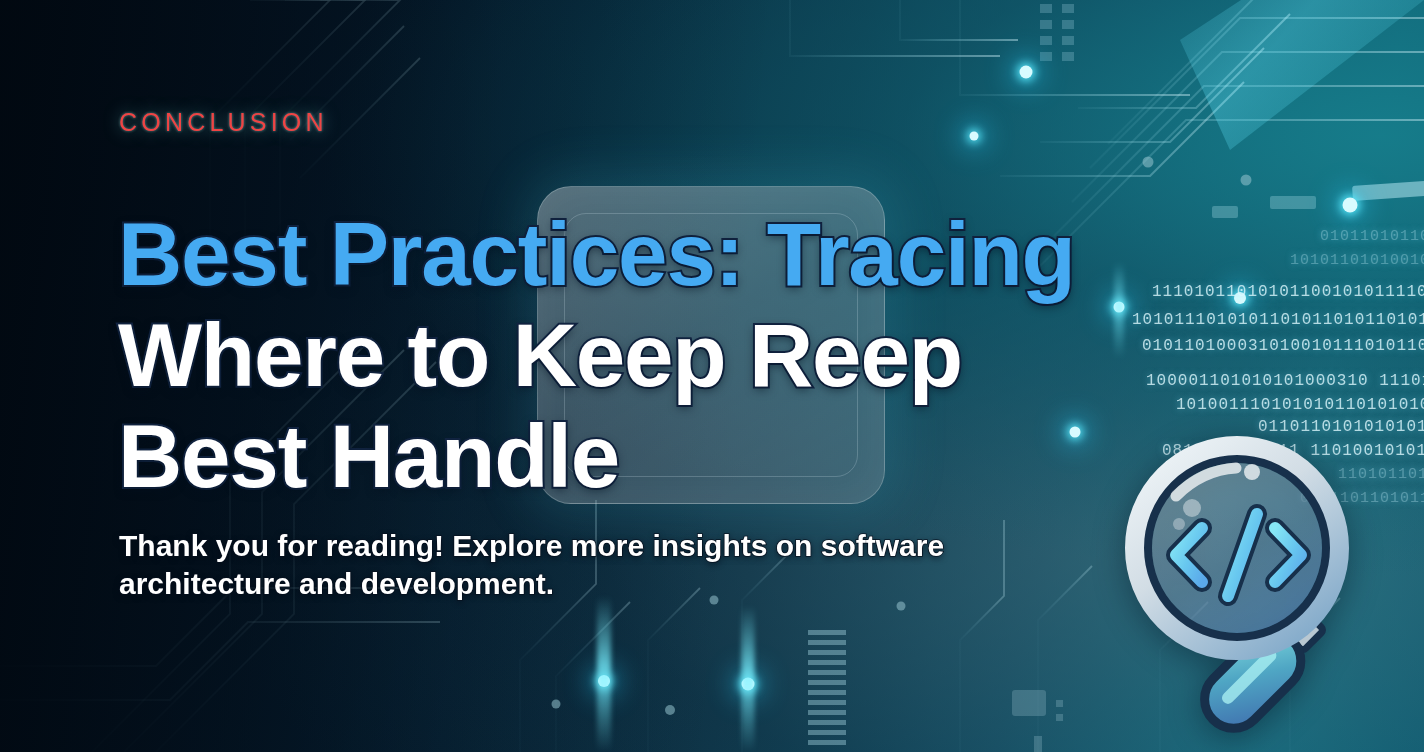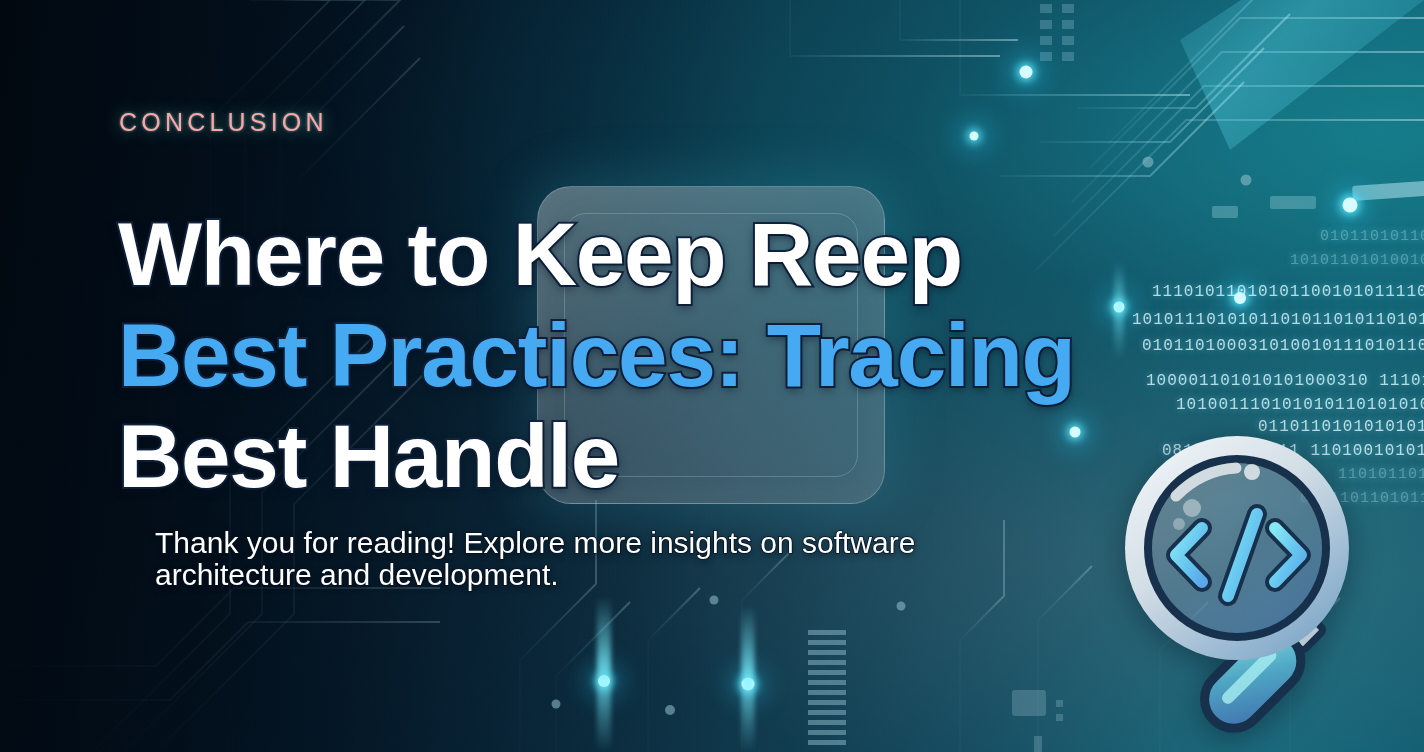--- a/index.html
+++ b/index.html
@@ -72,21 +72,21 @@
     border-radius:22px;
     border:1px solid rgba(220,238,244,.22);
   }
 
   
   .content{position:absolute;left:0;top:0;width:100%;height:100%;}
 
   .eyebrow{
     position:absolute;left:119px;top:108px;
     font-size:25px;letter-spacing:4.2px;font-weight:400;
-    color:#fca5a5;
+    color:#ef4444;
     text-shadow:0 0 16px rgba(130,235,230,.55),0 0 3px rgba(180,250,245,.5);
   }
 
   .headline{
     position:absolute;left:118px;top:204px;width:1180px;
   }
   .hl{
     display:block;
     font-size:89px;
     line-height:101px;
@@ -103,26 +103,25 @@
   }
   .hl-white{
     color:#ffffff;
     -webkit-text-stroke:4px #122543;
     paint-order:stroke fill;
     text-shadow:0 3px 10px rgba(0,14,30,.55);
   }
 
   .subtitle{
     position:absolute;left:119px;top:527px;width:900px;
-    font-size:30px;line-height:32px;font-weight:400;
+    font-size:30px;line-height:38px;font-weight:700;
     color:#ffffff;
     -webkit-text-stroke:1.6px rgba(10,20,34,.92);
     paint-order:stroke fill;
     text-shadow:0 2px 6px rgba(0,10,22,.75);
-    margin-left:36px;
   }
 
   
   .magnifier{position:absolute;left:1118px;top:424px;width:306px;height:310px;}
   .magnifier svg{width:100%;height:100%;display:block;
     filter:drop-shadow(0 6px 16px rgba(0,18,34,.45));}
 </style>
 </head>
 <body>
 
@@ -298,22 +297,22 @@
     <div class="binary faint" style="left:1320px;top:228px;font-size:15px;">0101101011010110101</div>
     <div class="binary faint" style="left:1338px;top:466px;font-size:15px;">110101101011010</div>
     <div class="binary faint" style="left:1300px;top:490px;font-size:15px;">0101101101011</div>
   </div>
 
   <div class="content">
 
     <div class="eyebrow">CONCLUSION</div>
 
     <div class="headline">
+      <span class="hl hl-blue">Best Practices: Tracing</span>
       <span class="hl hl-white">Where to Keep Reep</span>
-      <span class="hl hl-blue">Best Practices: Tracing</span>
       <span class="hl hl-white">Best Handle</span>
     </div>
 
     <div class="subtitle">Thank you for reading! Explore more insights on software architecture and development.</div>
   </div>
 
   <div class="magnifier">
     <svg viewBox="0 0 306 310" xmlns="http://www.w3.org/2000/svg">
       <defs>
         <linearGradient id="ringG" x1="0.1" y1="0" x2="0.85" y2="1">

